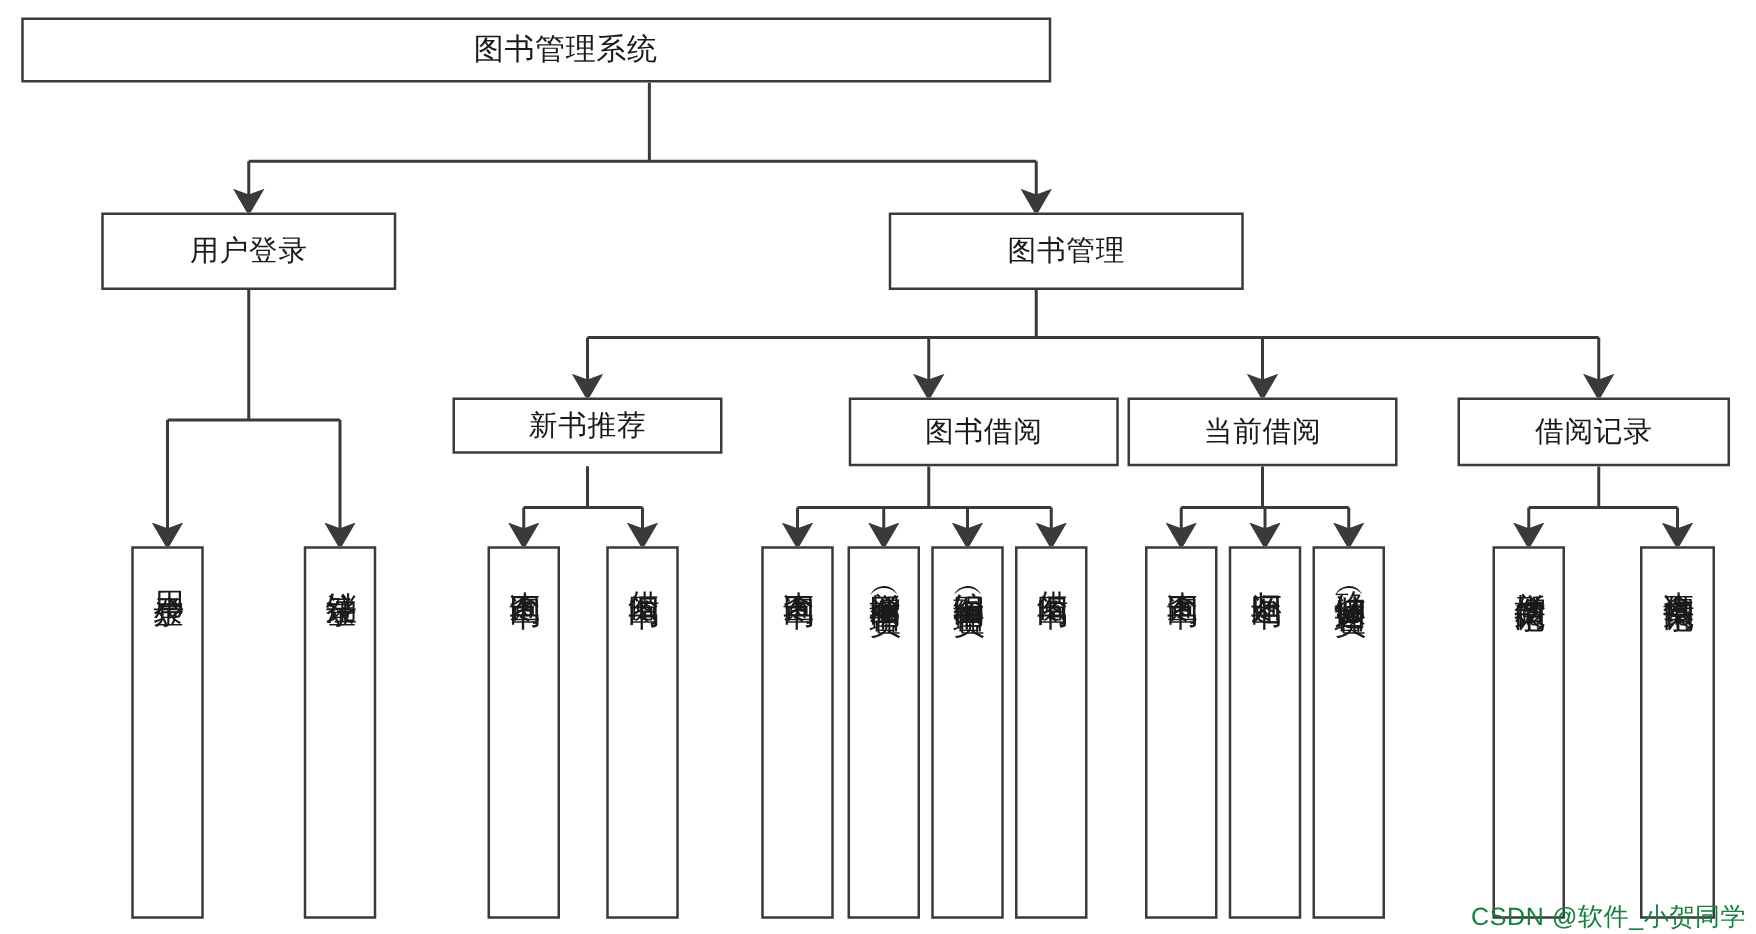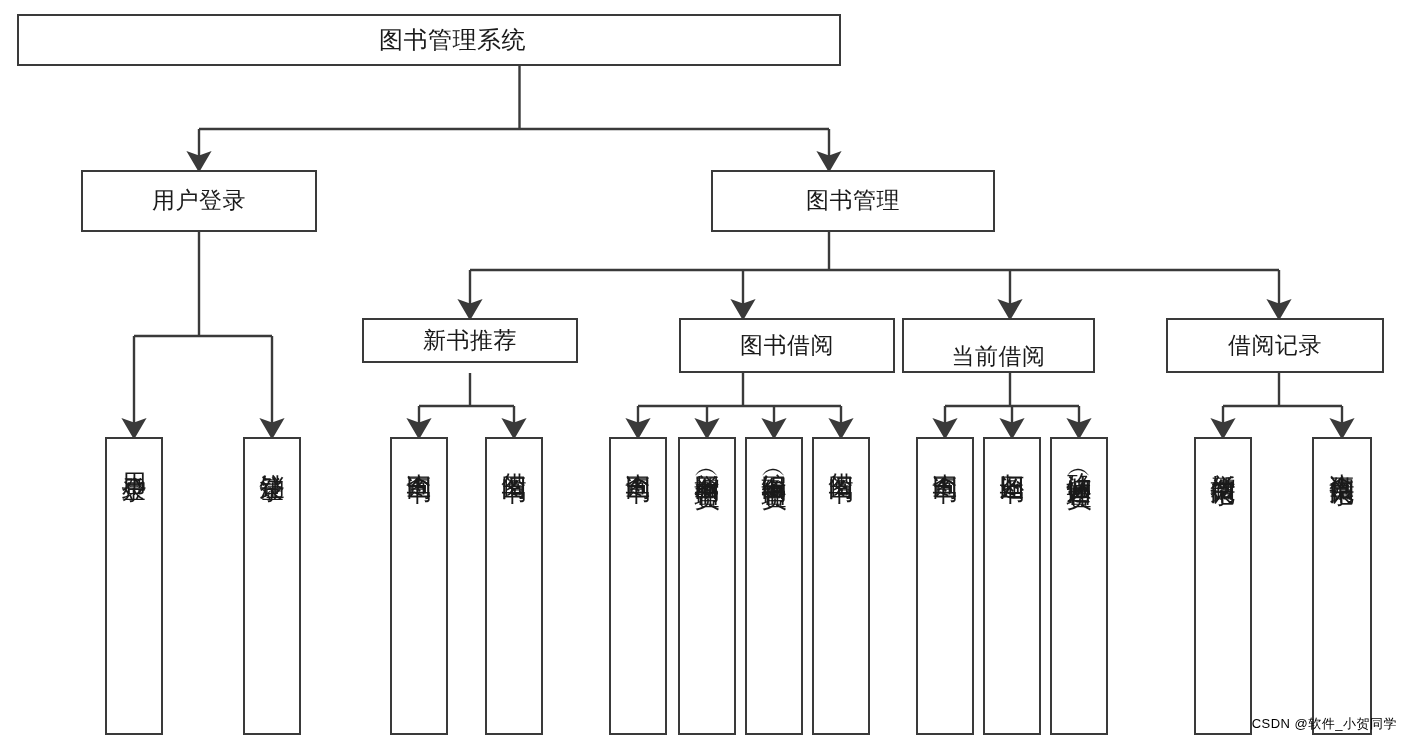--- a/index.html
+++ b/index.html
@@ -55,23 +55,23 @@
     font-size: 25px;
     letter-spacing: 2px;
     line-height: 1;
   }
   .node.root .label {
     font-size: 24px;
   }
   #watermark {
     position: absolute;
     right: 8px;
-    bottom: 14px;
-    font-size: 13px;
-    color: #000000;
+    bottom: 0;
+    font-size: 20px;
+    color: #15803d;
     letter-spacing: 0.5px;
     white-space: nowrap;
   }
 </style>
 </head>
 <body>
 
 <div id="canvas">
   <svg id="edges" width="1405" height="747" viewBox="0 0 1405 747">
     <defs>
@@ -117,21 +117,21 @@
       </div>
       <div class="node horizontal" style="left: 711px; top: 170px; width: 284px; height: 62px;">
         <span class="label">图书管理</span>
       </div>
       <div class="node horizontal" style="left: 362px; top: 318px; width: 216px; height: 45px;">
         <span class="label">新书推荐</span>
       </div>
       <div class="node horizontal" style="left: 635px; top: 318px; width: 216px; height: 55px; margin-left: 44px;">
         <span class="label">图书借阅</span>
       </div>
-      <div class="node horizontal" style="left: 902px; top: 318px; width: 193px; height: 55px; align-items: flex-end;">
+      <div class="node horizontal" style="left: 902px; top: 318px; width: 216px; height: 55px;">
         <span class="label">当前借阅</span>
       </div>
       <div class="node horizontal" style="left: 1166px; top: 318px; width: 218px; height: 55px;">
         <span class="label">借阅记录</span>
       </div>
       <div class="node vertical" style="left: 105px; top: 437px; width: 58px; height: 298px;">
         <span class="label">用户登录</span>
       </div>
       <div class="node vertical" style="left: 243px; top: 437px; width: 58px; height: 298px;">
         <span class="label">注销登录</span>

